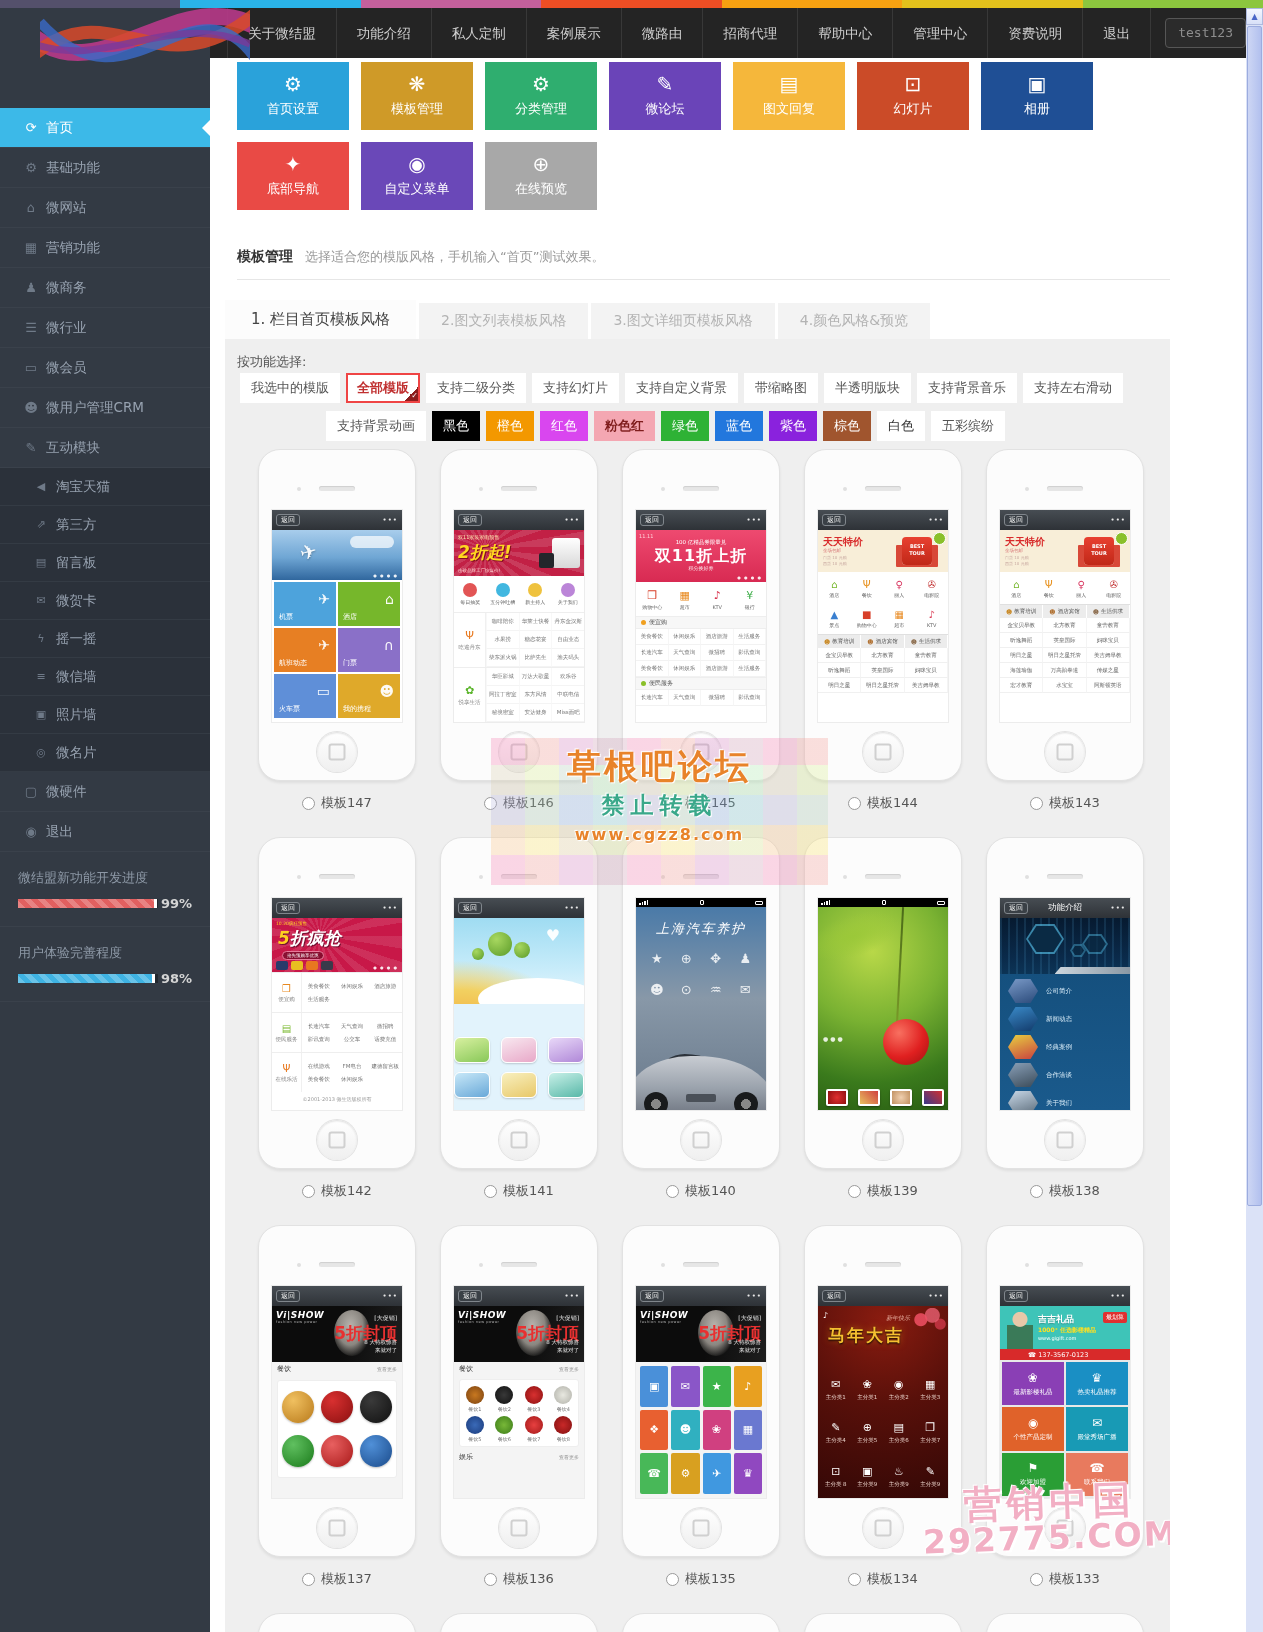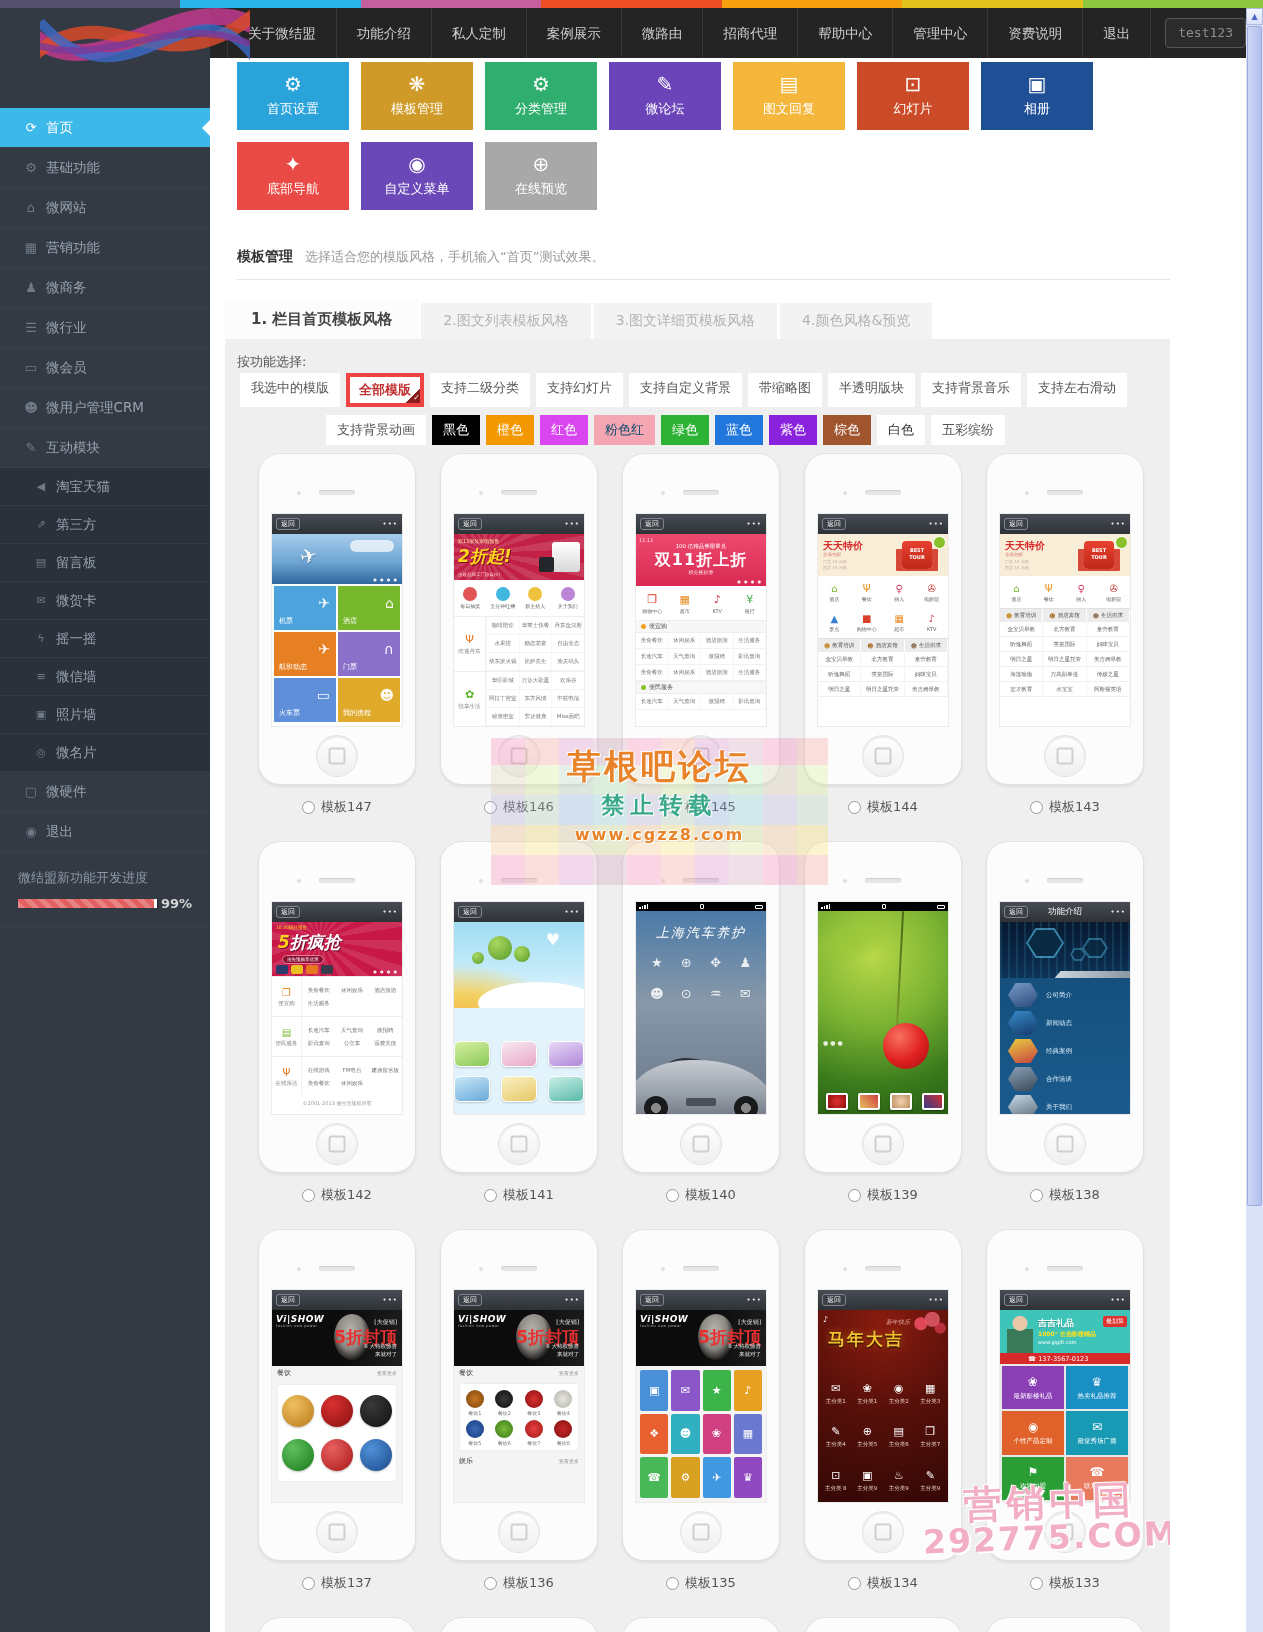--- a/index.html
+++ b/index.html
@@ -47,29 +47,29 @@
   .main{position:absolute;top:58px;left:210px;right:17px;bottom:0;background:#fff;overflow:hidden}
   .tiles-wrap{padding:4px 0 0 27px;display:flex;flex-wrap:wrap;width:1012px}
   .app-tile{width:112px;height:68px;margin:0 12px 12px 0;display:flex;flex-direction:column;align-items:center;justify-content:center;gap:6px;color:#fff;cursor:pointer}
   .app-tile .g{font-size:20px;line-height:1}
   .app-tile .t{font-size:13px;white-space:nowrap}
   .sec-head{margin:26px 76px 0 27px;padding-bottom:13px;border-bottom:1px solid #e6e6e6;display:flex;align-items:baseline;gap:12px}
   .sec-title{font-size:14px;font-weight:bold;color:#333}
   .sec-desc{font-size:13px;color:#999}
   .tabs{display:flex;align-items:flex-end;margin:20px 0 0 15px;gap:3px}
   .tab{background:#f3f3f3;color:#b3b3b3;font-size:14px;padding:9px 22px;cursor:pointer;white-space:nowrap}
-  .tab.active{background:#fcfcfc;color:#444;font-size:15px;padding:10px 26px;font-weight:bold}
+  .tab.active{background:#fcfcfc;color:#444;font-size:15px;padding:10px 26px;font-weight:normal}
 
   
   .panel{position:relative;margin-left:15px;width:945px;height:1310px;background:#efefef;overflow:hidden}
   .filters{padding:14px 0 2px 12px}
   .frow{display:flex;flex-wrap:wrap;align-items:center;margin-bottom:4px;width:930px}
   .flabel{font-size:13px;color:#555;margin-right:10px}
   .fbtn{position:relative;background:#fff;color:#555;font-size:13px;padding:6px 11px;margin:2px 3px;cursor:pointer;white-space:nowrap}
-  .fbtn.fsel{border:4px solid #ef4444;color:#c03030;padding:4px 9px;font-weight:bold}
+  .fbtn.fsel{border:2px solid #ef4444;color:#c03030;padding:4px 9px;font-weight:bold}
   .fbtn.fsel::after{content:"✓";position:absolute;right:0;bottom:0;width:14px;height:14px;line-height:18px;text-align:right;font-size:8px;color:#fff;background:linear-gradient(135deg,transparent 50%,#8b1d1d 50%)}
   .frow2{padding-left:86px}
 
   
   .phones{display:flex;flex-wrap:wrap;padding-left:33px;width:945px}
   .pcard{width:158px;margin-right:24px;margin-bottom:25px;display:flex;flex-direction:column;align-items:center}
   .phone{position:relative;width:158px;height:332px;background:#fcfcfc;border:1px solid #e2e2e2;border-radius:22px;box-shadow:0 2px 3px rgba(0,0,0,.07)}
   .phone.partial{height:62px;border-radius:22px 22px 0 0;margin-bottom:0}
   .cam{position:absolute;top:37px;left:38px;width:4px;height:4px;border-radius:50%;background:#e0e0e0}
   .speaker{position:absolute;top:36px;left:50%;transform:translateX(-50%);width:36px;height:5px;border-radius:3px;background:#e6e6e6;box-shadow:inset 0 1px 1px #cfcfcf}
@@ -398,20 +398,29 @@
   <div>
       <div class="prog">
       <div class="prog-label">微结盟新功能开发进度</div>
       <div class="prog-row">
         <div class="prog-track">
           <div class="prog-fill" style="width: 99%; background-color: rgb(226, 96, 96);"></div>
         </div>
         <span class="prog-val">99%</span>
       </div>
     </div>
+      <div class="prog">
+      <div class="prog-label">用户体验完善程度</div>
+      <div class="prog-row">
+        <div class="prog-track">
+          <div class="prog-fill" style="width: 98%; background-color: rgb(63, 179, 227);"></div>
+        </div>
+        <span class="prog-val">98%</span>
+      </div>
+    </div>
     </div>
 </div>
 
 <div class="scrollbar">
   <div class="sb-btn">▲</div>
   <div class="sb-thumb"></div>
 </div>
 
 <div class="main">
 
@@ -484,21 +493,21 @@
             <span class="fbtn">半透明版块</span>
             <span class="fbtn">支持背景音乐</span>
             <span class="fbtn">支持左右滑动</span>
           </span>
       </div>
       <div class="frow frow2">
           <span class="fbtn" style="background: rgb(255, 255, 255); color: rgb(85, 85, 85);">支持背景动画</span>
           <span class="fbtn" style="background: rgb(0, 0, 0); color: rgb(255, 255, 255);">黑色</span>
           <span class="fbtn" style="background: rgb(243, 152, 0); color: rgb(255, 255, 255);">橙色</span>
           <span class="fbtn" style="background: #d946ef; color: rgb(255, 255, 255);">红色</span>
-          <span class="fbtn" style="background: rgb(244, 167, 178); color: #0c4a6e;">粉色红</span>
+          <span class="fbtn" style="background: rgb(244, 167, 178); color: #7f1d1d; font-weight: bold;">粉色红</span>
           <span class="fbtn" style="background: rgb(46, 178, 53); color: rgb(255, 255, 255);">绿色</span>
           <span class="fbtn" style="background: rgb(34, 119, 221); color: rgb(255, 255, 255);">蓝色</span>
           <span class="fbtn" style="background: rgb(138, 34, 221); color: rgb(255, 255, 255);">紫色</span>
           <span class="fbtn" style="background: rgb(160, 85, 46); color: rgb(255, 255, 255);">棕色</span>
           <span class="fbtn" style="background: rgb(255, 255, 255); color: rgb(51, 51, 51);">白色</span>
           <span class="fbtn" style="background: rgb(255, 255, 255); color: rgb(85, 85, 85);">五彩缤纷</span>
         </div>
     </div>
 
     <div class="phones">

